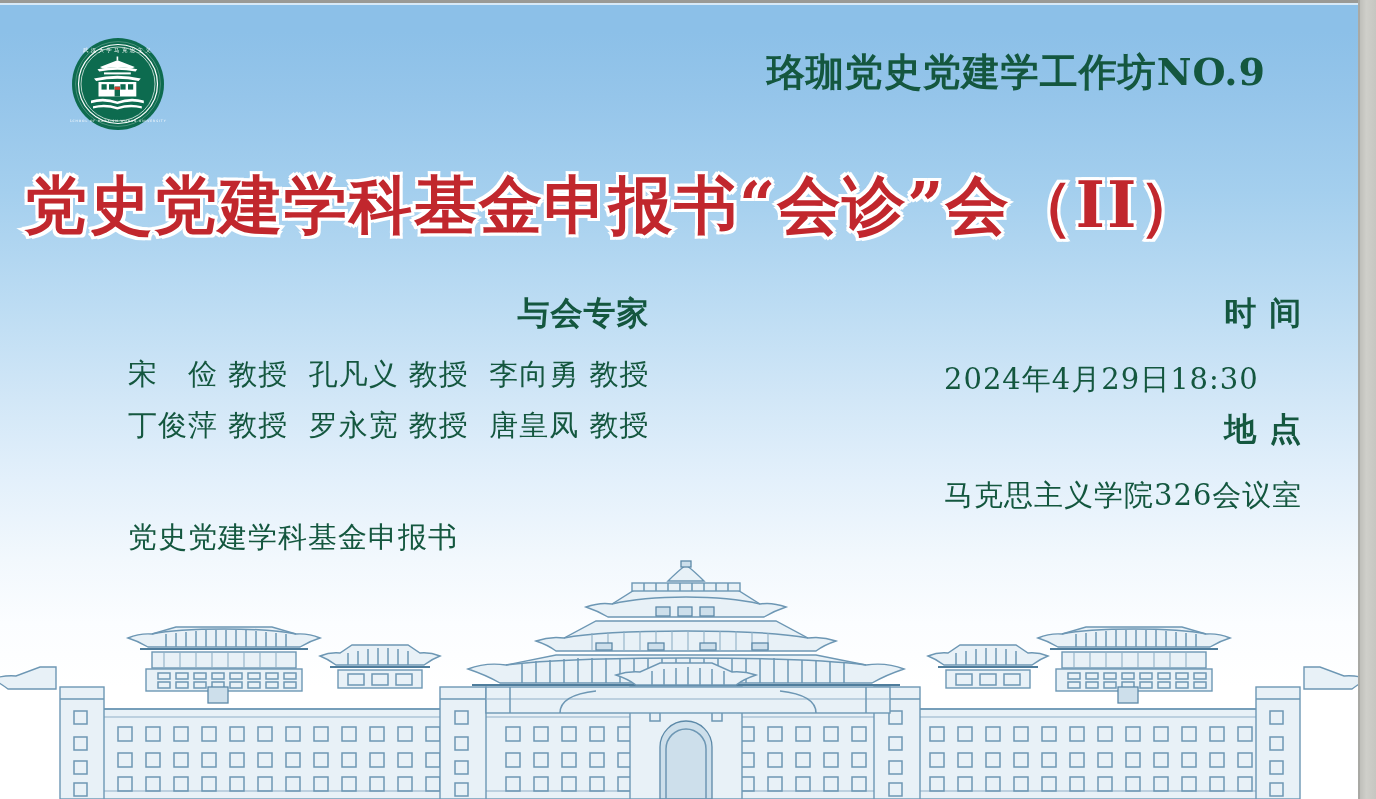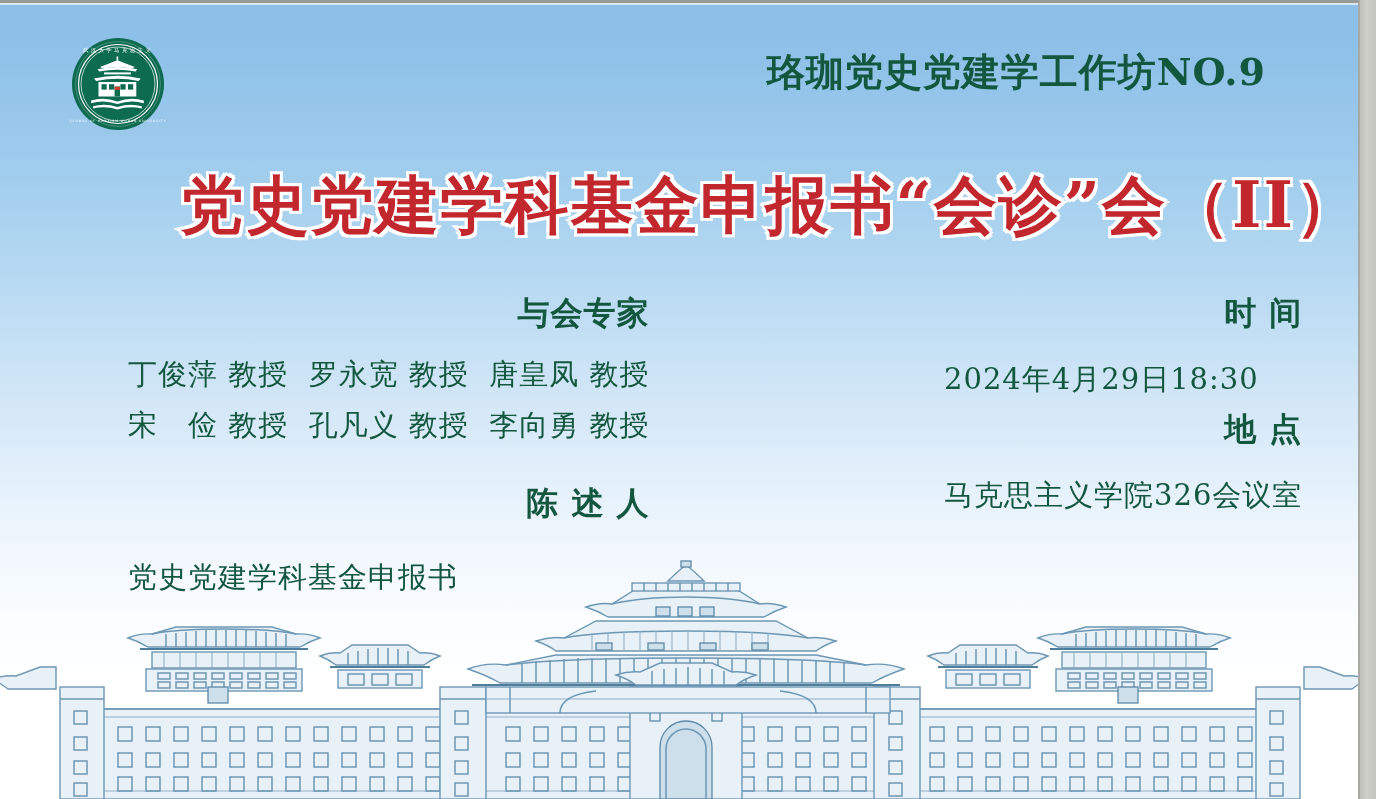--- a/index.html
+++ b/index.html
@@ -96,33 +96,34 @@
     white-space: nowrap;
     z-index: 20;
   }
 
   
   .main-title {
     position: absolute;
     left: 0;
     top: 163px;
     width: 1360px;
-    text-align: right;
+    text-align: left;
     font-family: "DejaVu Serif", "Liberation Serif", serif;
     font-size: 63px;
     font-weight: bold;
     letter-spacing: 2px;
     color: #c1272d;
     white-space: nowrap;
     z-index: 20;
     -webkit-text-stroke: 5px #ffffff;
     paint-order: stroke fill;
     text-shadow:
        2px 0 0 #fff, -2px 0 0 #fff, 0 2px 0 #fff, 0 -2px 0 #fff,
        3px 3px 0 #fff, -3px 3px 0 #fff, 3px -3px 0 #fff, -3px -3px 0 #fff;
+    padding-left: 24px;
   }
 
   
   .info-left {
     position: absolute;
     left: 128px;
     top: 293px;
     z-index: 20;
   }
   .info-right {
@@ -228,27 +229,26 @@
     <div class="kicker">珞珈党史党建学工作坊NO.9</div>
 
     <div class="main-title">党史党建学科基金申报书“会诊”会（II）</div>
 
     <div class="info-left">
 
       <div class="field-label">与会专家</div>
 
       <div class="gap-md"></div>
 
+      <div class="field-value experts-line">宋　俭 教授  孔凡义 教授  李向勇 教授</div>
+
       <div class="field-value experts-line">丁俊萍 教授  罗永宽 教授  唐皇凤 教授</div>
 
-      <div class="field-value experts-line">宋　俭 教授  孔凡义 教授  李向勇 教授</div>
-
       <div class="gap-lg"></div>
 
-      <div class="field-label">陈 述 人</div>
 
       <div class="gap-md"></div>
 
       <div class="field-value">党史党建学科基金申报书</div>
     </div>
 
     <div class="info-right">
 
       <div class="field-label">时 间</div>
 

